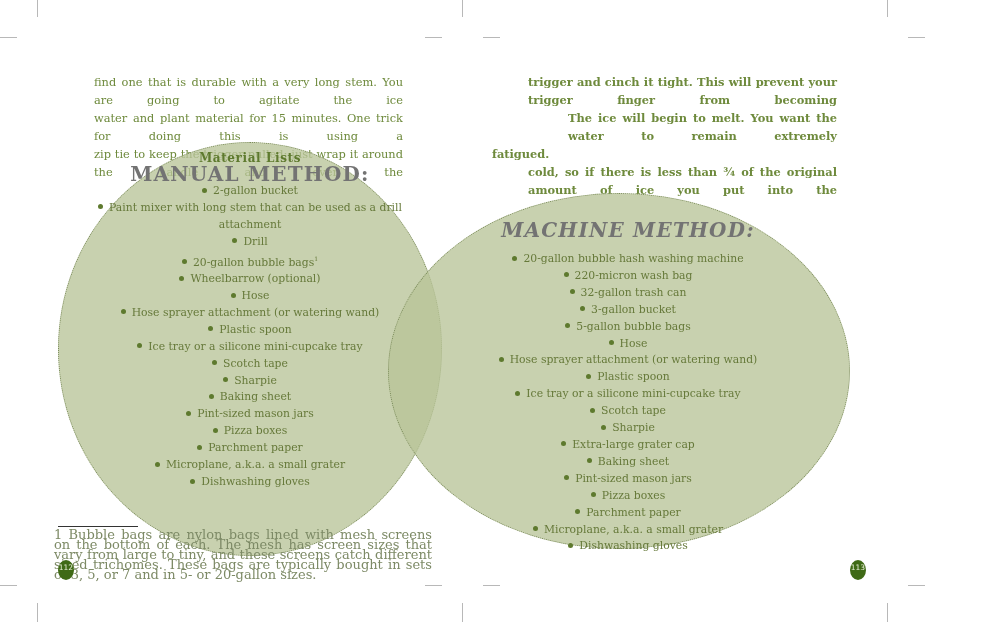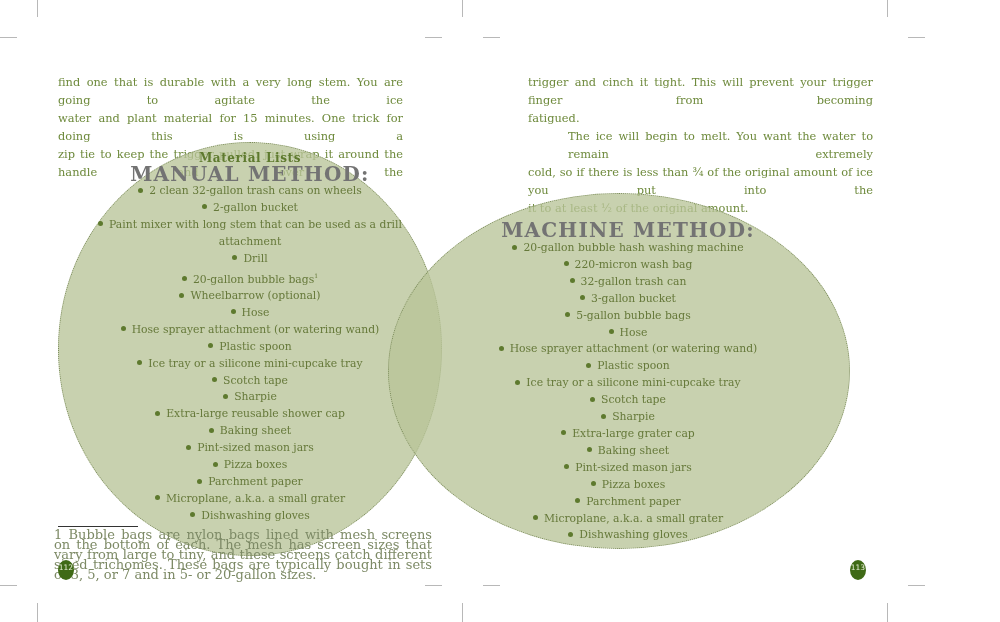--- a/index.html
+++ b/index.html
@@ -3,21 +3,21 @@
 <meta charset="utf-8">
 <style>
   html, body { margin:0; padding:0; }
   body { width:1000px; height:622px; background:#ffffff; position:relative; overflow:hidden;
          font-family:"DejaVu Serif", serif; color:#6b7f3a; }
   .crop { position:absolute; background:#b8b8b8; }
   .crop.v { width:1px; }
   .crop.h { height:1px; }
   .para { position:absolute; font-size:11.4px; line-height:18px; color:#6e8a3c; text-align:justify; }
   .para .ln { display:block; white-space:nowrap; }
-  .para .ln.just { text-align-last:justify; white-space:normal; }
+  .para .ln.just { text-align-last:justify; white-space:normal;margin-left:36px; }
   .ellipse { position:absolute; border-radius:50%; background:rgba(184,196,152,0.78);
              border:1.5px dotted #7a8a5a; box-sizing:border-box; }
   .list { position:absolute; text-align:center; color:#66793a; font-size:10.8px; line-height:16.9px; }
   .list .item { display:block; white-space:nowrap; }
   .bullet { display:inline-block; width:5px; height:5px; border-radius:50%; background:#5e7a2e;
             vertical-align:middle; margin-right:6px; position:relative; top:-1px; }
   .sup { font-size:6px; vertical-align:super; }
   .hdr-small { display:block; font-family:"DejaVu Serif", serif; font-weight:bold; font-size:12px;
                color:#5e7a2e; letter-spacing:0.6px; line-height:13px; }
   .hdr-big { display:block; font-family:"DejaVu Serif", serif; font-weight:bold; font-size:20px;
@@ -46,58 +46,55 @@
 <div class="crop h" style="left:483px;top:585px;width:17px;"></div>
 <div class="crop h" style="left:908px;top:585px;width:17px;"></div>
 <div class="crop v" style="left:887px;top:603px;height:19px;"></div>
 
 <div class="para" style="left:58px;top:73px;width:345px;">
   <span class="ln just">find one that is durable with a very long stem. You are going to agitate the ice</span>
   <span class="ln just">water and plant material for 15 minutes. One trick for doing this is using a</span>
   <span class="ln just">zip tie to keep the trigger pulled: just wrap it around the handle and over the</span>
 </div>
 
-<div class="para" style="left:528px;top:73px;width:345px;">
+<div class="para" style="left:492px;top:73px;width:345px;font-weight:bold;">
   <span class="ln just">trigger and cinch it tight. This will prevent your trigger finger from becoming</span>
+  <span class="ln just" style="padding-left:40px;">The ice will begin to melt. You want the water to remain extremely</span>
   <span class="ln">fatigued.</span>
-  <span class="ln just" style="padding-left:40px;">The ice will begin to melt. You want the water to remain extremely</span>
   <span class="ln just">cold, so if there is less than ¾ of the original amount of ice you put into the</span>
-  <span class="ln">it to at least ½ of the original amount.</span>
 </div>
 
 <div class="ellipse" style="left:58px;top:142px;width:384px;height:414px;"></div>
 <div class="ellipse" style="left:388px;top:193px;width:462px;height:356px;"></div>
 
 <div class="list" style="left:70px;top:152px;width:360px;">
   <span class="hdr-small">Material Lists</span>
   <span class="hdr-big">MANUAL METHOD:</span>
-  <span class="item"><span class="bullet"></span><span>2 clean 32-gallon trash cans on wheels</span></span>
   <span class="item"><span class="bullet"></span><span>2-gallon bucket</span></span>
   <span class="item"><span class="bullet"></span><span>Paint mixer with long stem that can be used as a drill</span></span>
   <span class="item"><span>attachment</span></span>
   <span class="item"><span class="bullet"></span><span>Drill</span></span>
   <span class="item"><span class="bullet"></span><span>20-gallon bubble bags</span><span class="sup">1</span></span>
   <span class="item"><span class="bullet"></span><span>Wheelbarrow (optional)</span></span>
   <span class="item"><span class="bullet"></span><span>Hose</span></span>
   <span class="item"><span class="bullet"></span><span>Hose sprayer attachment (or watering wand)</span></span>
   <span class="item"><span class="bullet"></span><span>Plastic spoon</span></span>
   <span class="item"><span class="bullet"></span><span>Ice tray or a silicone mini-cupcake tray</span></span>
   <span class="item"><span class="bullet"></span><span>Scotch tape</span></span>
   <span class="item"><span class="bullet"></span><span>Sharpie</span></span>
-  <span class="item"><span class="bullet"></span><span>Extra-large reusable shower cap</span></span>
   <span class="item"><span class="bullet"></span><span>Baking sheet</span></span>
   <span class="item"><span class="bullet"></span><span>Pint-sized mason jars</span></span>
   <span class="item"><span class="bullet"></span><span>Pizza boxes</span></span>
   <span class="item"><span class="bullet"></span><span>Parchment paper</span></span>
   <span class="item"><span class="bullet"></span><span>Microplane, a.k.a. a small grater</span></span>
   <span class="item"><span class="bullet"></span><span>Dishwashing gloves</span></span>
 </div>
 
 <div class="list" style="left:468px;top:221px;width:320px;">
-  <span class="hdr-big" style="margin-bottom:1px;">MACHINE METHOD:</span>
+  <span class="hdr-big" style="margin-bottom:12px;font-style:italic;">MACHINE METHOD:</span>
   <span class="item"><span class="bullet"></span><span>20-gallon bubble hash washing machine</span></span>
   <span class="item"><span class="bullet"></span><span>220-micron wash bag</span></span>
   <span class="item"><span class="bullet"></span><span>32-gallon trash can</span></span>
   <span class="item"><span class="bullet"></span><span>3-gallon bucket</span></span>
   <span class="item"><span class="bullet"></span><span>5-gallon bubble bags</span></span>
   <span class="item"><span class="bullet"></span><span>Hose</span></span>
   <span class="item"><span class="bullet"></span><span>Hose sprayer attachment (or watering wand)</span></span>
   <span class="item"><span class="bullet"></span><span>Plastic spoon</span></span>
   <span class="item"><span class="bullet"></span><span>Ice tray or a silicone mini-cupcake tray</span></span>
   <span class="item"><span class="bullet"></span><span>Scotch tape</span></span>

